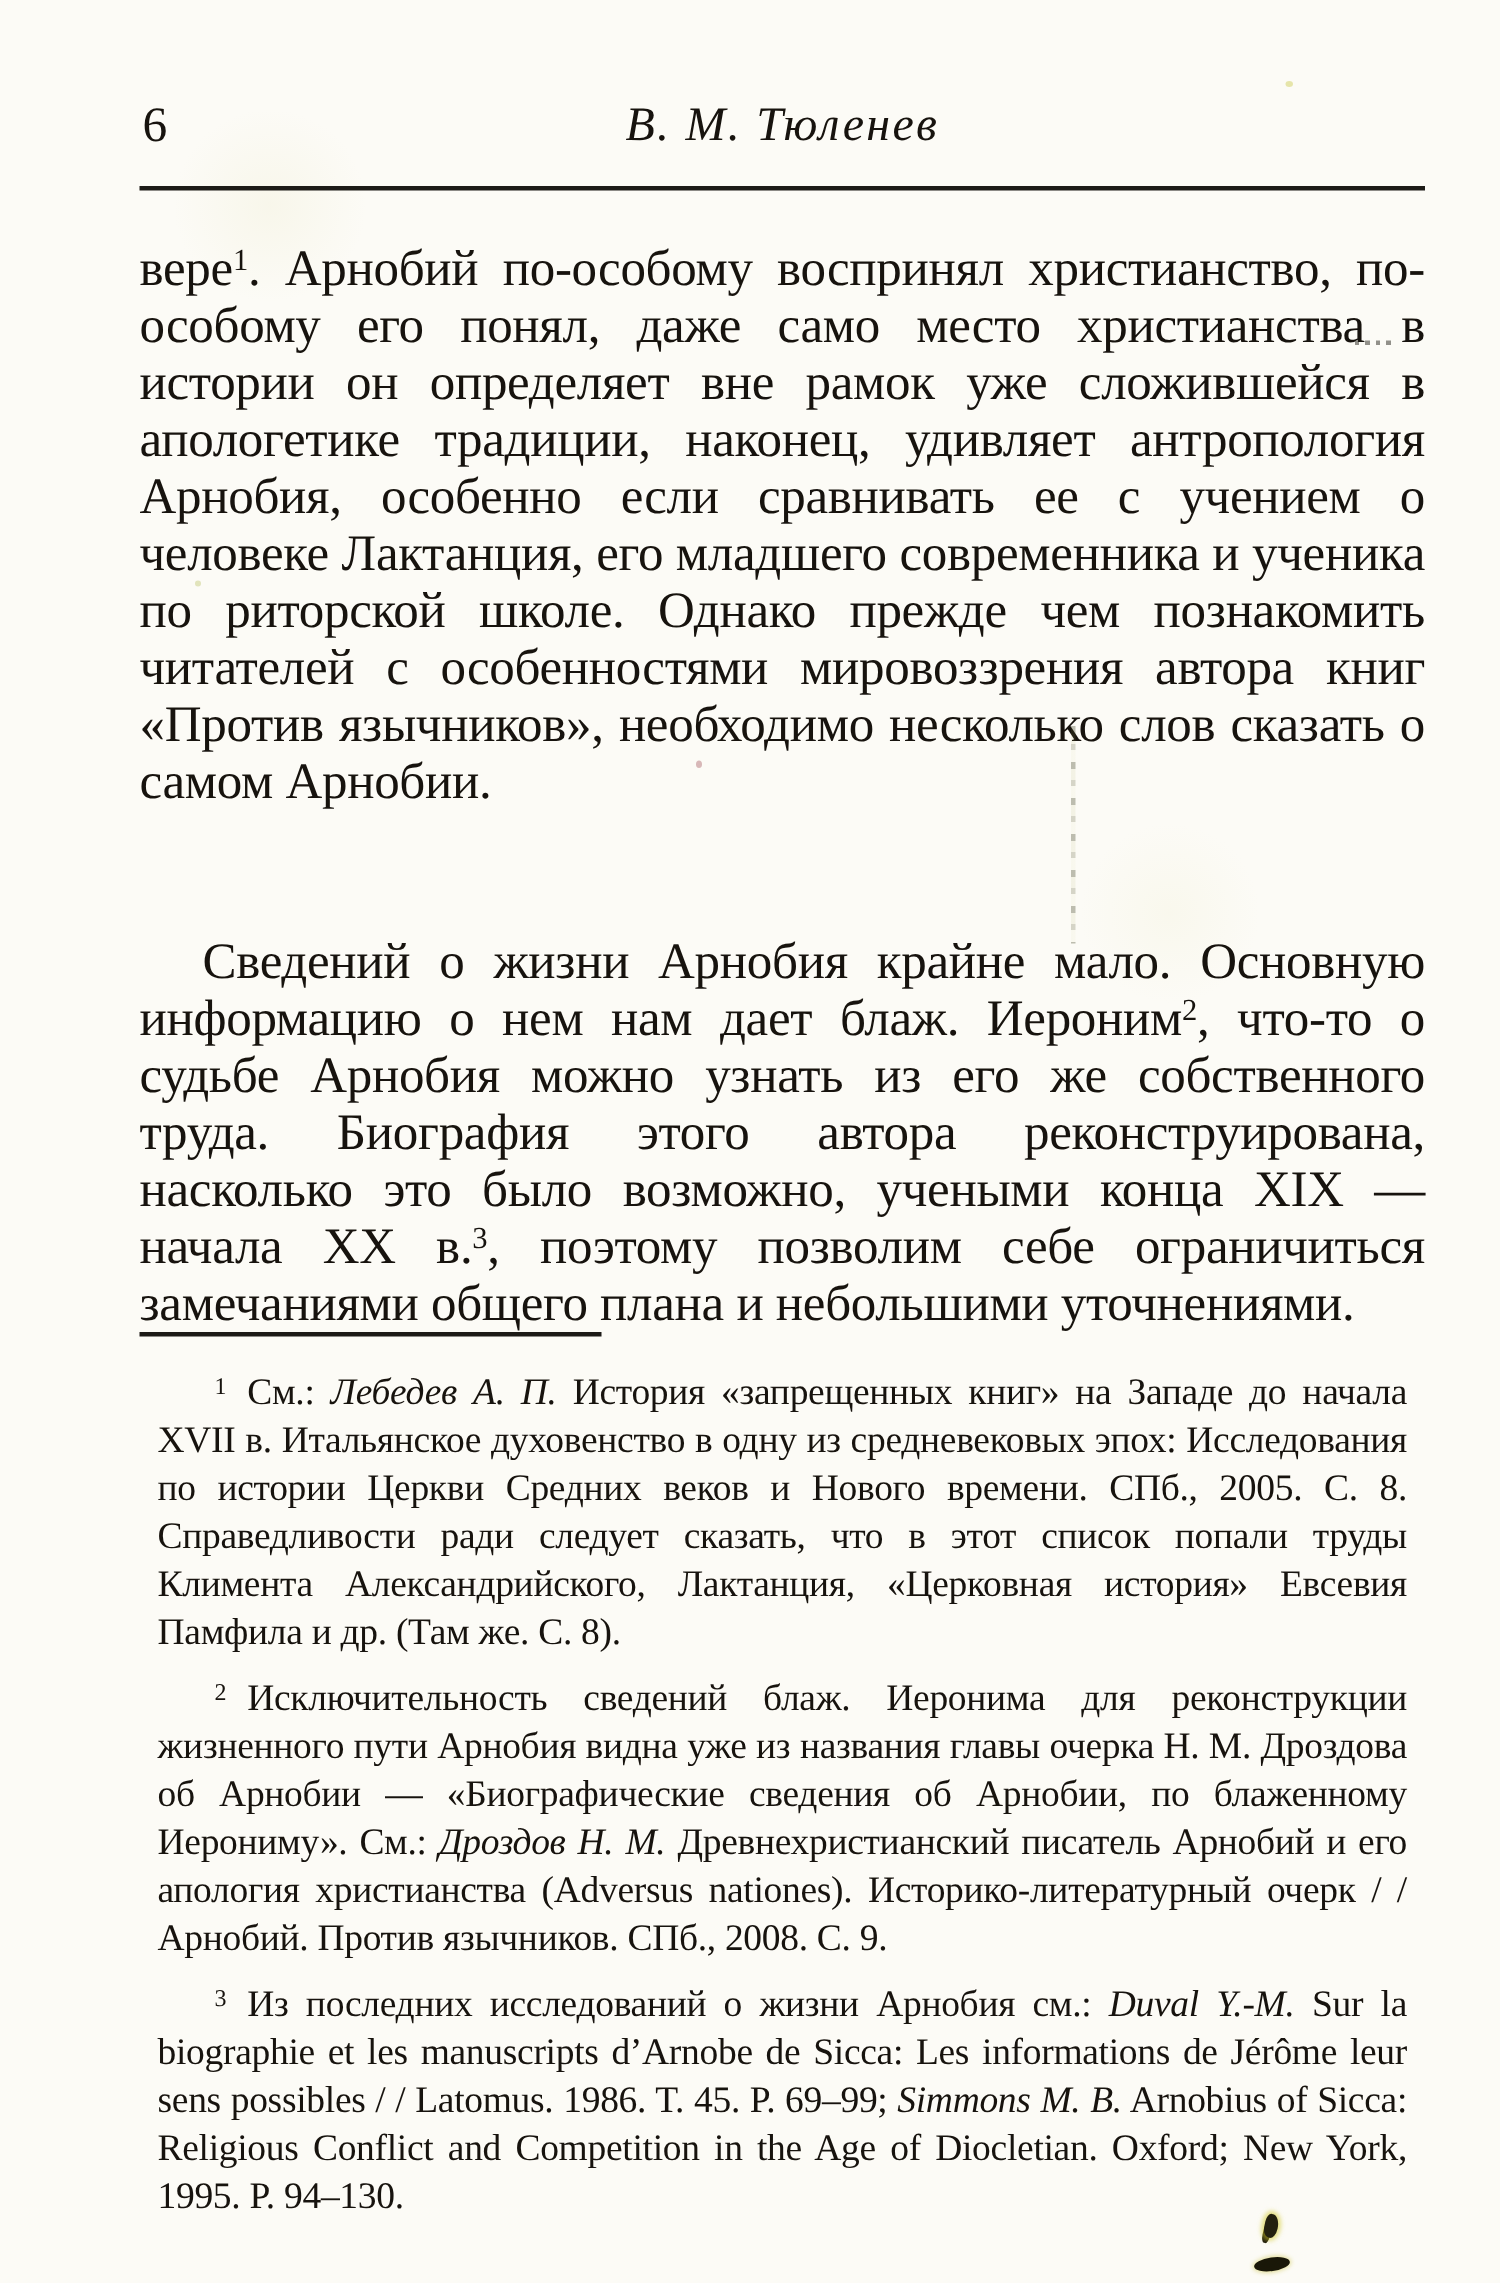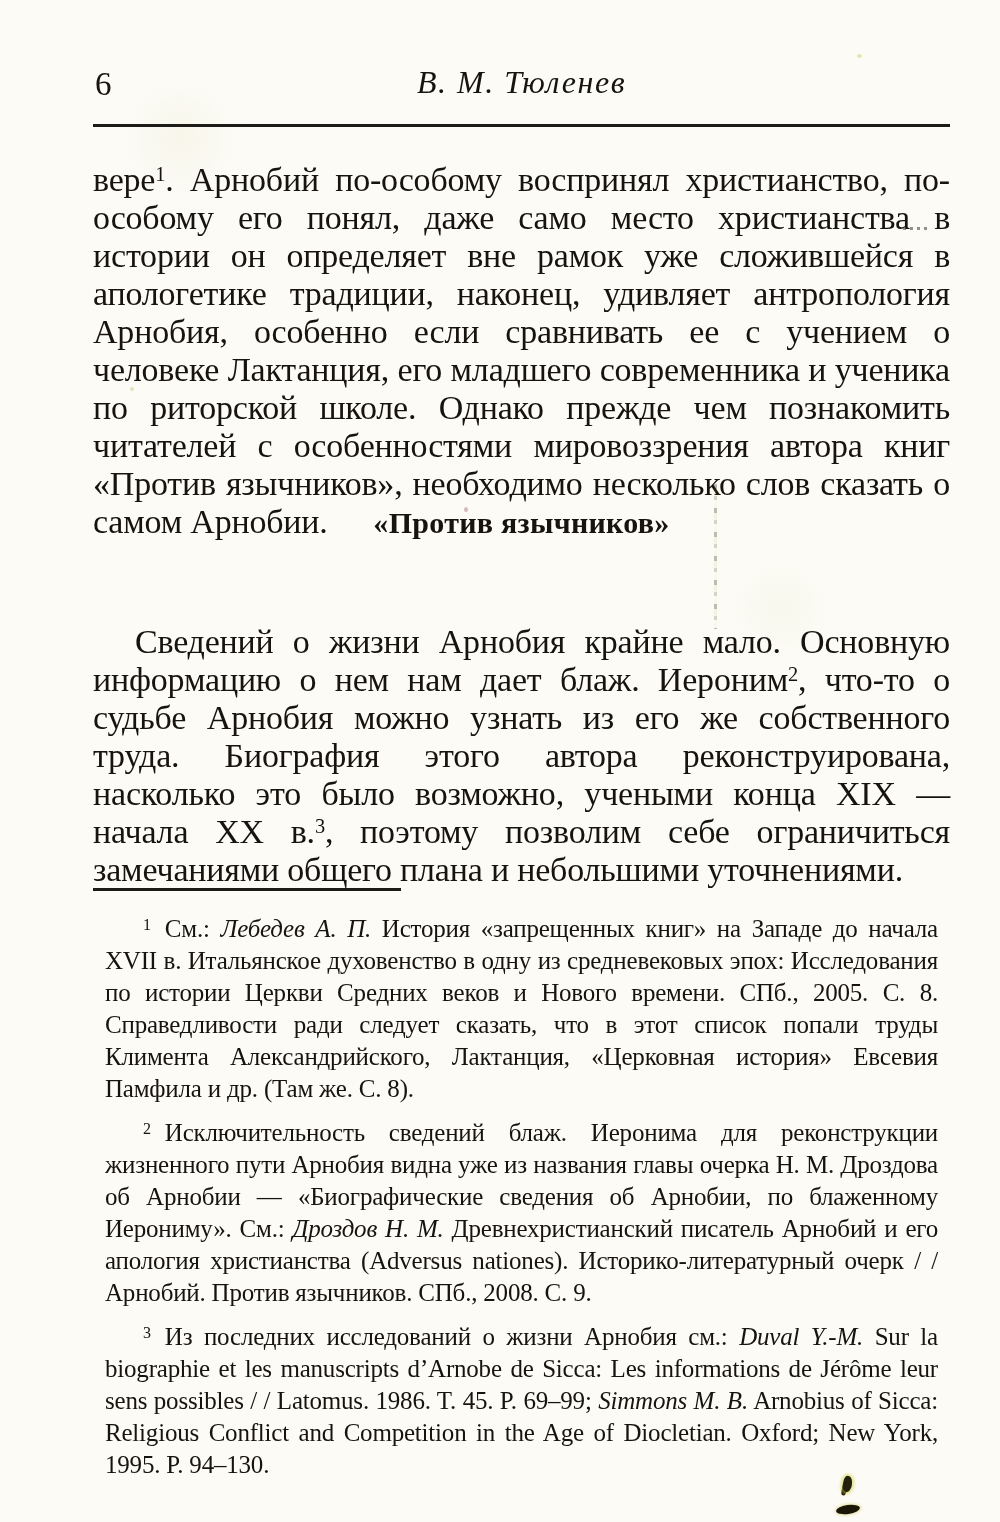--- a/index.html
+++ b/index.html
@@ -164,21 +164,20 @@
 
     <div class="header">
       <span class="page-number">6</span>
       <div class="running-title">В. М. Тюленев</div>
     </div>
     <div class="header-rule"></div>
 
     <p class="body-para p1"><span>вере</span><sup class="fnref">1</sup><span>. Арнобий по-особому воспринял христианство, по-особому его понял, даже само место христианства в истории он определяет вне рамок уже сложившейся в апологетике традиции, наконец, удивляет антропология Арнобия, особенно если сравнивать ее с учением о человеке Лактанция, его младшего современника и ученика по риторской школе. Однако прежде чем познакомить читателей с особенностями мировоззрения автора книг «Против язычников», необходимо несколько слов сказать о самом Арнобии.</span></p>
 
     <div class="section-heading">
-      <div>«Против язычников»</div>
     </div>
 
     <p class="body-para p2"><span>Сведений о жизни Арнобия крайне мало. Основную информацию о нем нам дает блаж. Иероним</span><sup class="fnref">2</sup><span>, что-то о судьбе Арнобия можно узнать из его же собственного труда. Биография этого автора реконструирована, насколько это было возможно, учеными конца XIX — начала XX в.</span><sup class="fnref">3</sup><span>, поэтому позволим себе ограничиться замечаниями общего плана и небольшими уточнениями.</span></p>
 
     <div class="footnote-rule"></div>
 
     <div class="footnotes">
       <p class="footnote"><sup class="fnmark">1</sup><span><span>См.: </span><i>Лебедев А. П.</i><span> История «запрещенных книг» на Западе до начала XVII в. Итальянское духовенство в одну из средневековых эпох: Исследования по истории Церкви Средних веков и Нового времени. СПб., 2005. С. 8. Справедливости ради следует сказать, что в этот список попали труды Климента Александрийского, Лактанция, «Церковная история» Евсевия Памфила и др. (Там же. С. 8).</span></span></p>
       <p class="footnote"><sup class="fnmark">2</sup><span><span>Исключительность сведений блаж. Иеронима для реконструкции жизненного пути Арнобия видна уже из названия главы очерка Н. М. Дроздова об Арнобии — «Биографические сведения об Арнобии, по блаженному Иерониму». См.: </span><i>Дроздов Н. М.</i><span> Древнехристианский писатель Арнобий и его апология христианства (Adversus nationes). Историко-литературный очерк / / Арнобий. Против язычников. СПб., 2008. С. 9.</span></span></p>
       <p class="footnote"><sup class="fnmark">3</sup><span><span>Из последних исследований о жизни Арнобия см.: </span><i>Duval Y.-M.</i><span> Sur la biographie et les manuscripts d’Arnobe de Sicca: Les informations de Jérôme leur sens possibles / / Latomus. 1986. T. 45. P. 69–99; </span><i>Simmons M. B.</i><span> Arnobius of Sicca: Religious Conflict and Competition in the Age of Diocletian. Oxford; New York, 1995. P. 94–130.</span></span></p>

